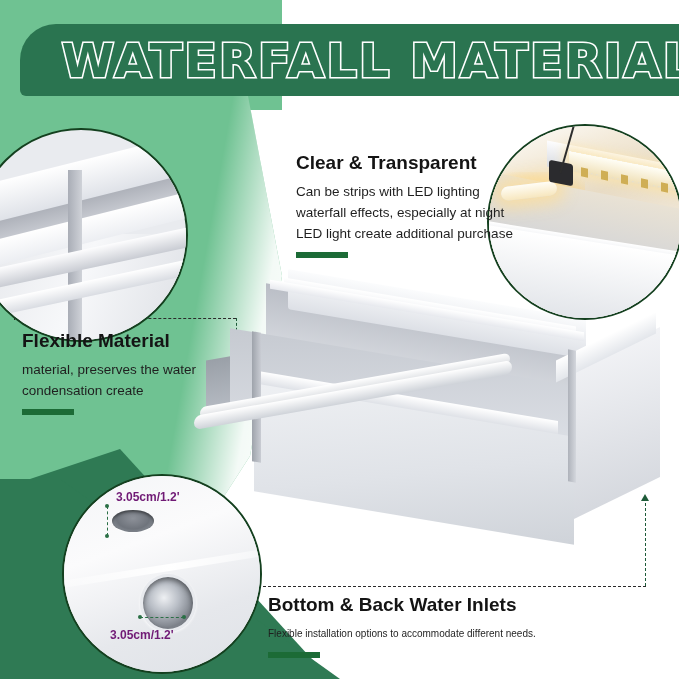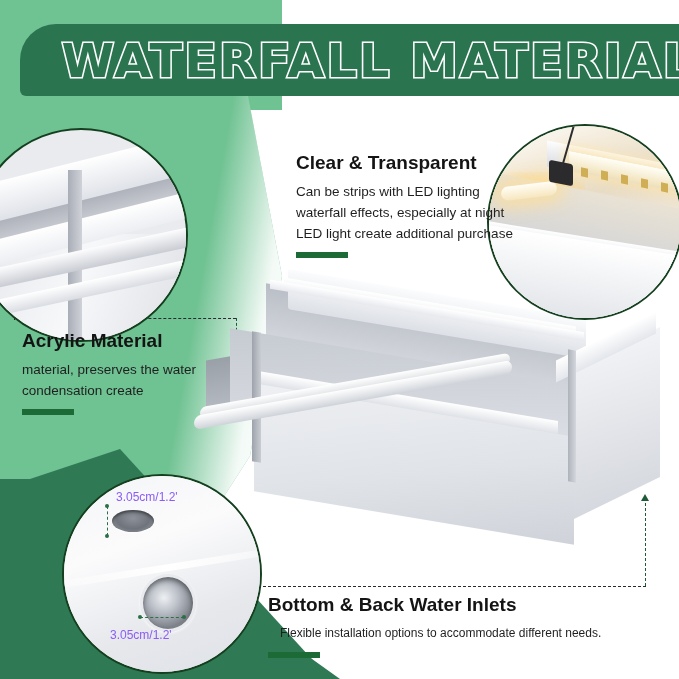--- a/index.html
+++ b/index.html
@@ -121,21 +121,21 @@
     box-shadow:inset 0 2px 3px rgba(0,0,0,.45), 0 1px 2px rgba(255,255,255,.8);}
   .hole-bottom{left:76px;top:98px;width:50px;height:52px;
     background:radial-gradient(circle at 42% 40%, #eef0f3 0%, #b9bec6 35%, #7d828a 70%, #a8adb5 100%);
     box-shadow:inset 0 3px 5px rgba(0,0,0,.4), 0 1px 3px rgba(255,255,255,.9);
     border:3px solid #e8eaee;}
 
   
   .meas-label{
     position:absolute;
     font-family:"Liberation Sans", sans-serif;
-    font-size:12px;font-weight:normal;color:#8b5cf6;white-space:nowrap;
+    font-size:12px;font-weight:bold;color:#701a75;white-space:nowrap;
   }
   .meas-top{left:116px;top:490px;}
   .meas-bottom{left:110px;top:628px;}
   .meas-line-v{
     position:absolute;left:107px;top:506px;width:0;height:30px;
     border-left:1.5px dashed #2a6f45;
   }
   .meas-line-h{
     position:absolute;left:140px;top:617px;width:44px;height:0;
     border-top:1.5px dashed #2a6f45;
@@ -198,21 +198,21 @@
   }
   .callout-line{
     font-family:"Liberation Sans", sans-serif;
     font-size:13.5px;color:#1f1f1f;line-height:21px;white-space:nowrap;
   }
   .green-bar{width:52px;height:6px;background:#1c6b36;margin-top:8px;}
 
   .callout-clear{left:296px;top:152px;}
   .callout-acrylic{left:22px;top:330px;}
   .callout-inlets{left:268px;top:594px;}
-  .callout-inlets .callout-line{font-size:12px;margin-left:12px;}
+  .callout-inlets .callout-line{font-size:10px;}
 </style>
 </head>
 <body>
 
 <div id="stage">
 
   <div class="bg-light-green-top"></div>
   <div class="bg-left-green"></div>
   <div class="bg-left-green-fade"></div>
   <div class="bg-dark-green-bottom"></div>
@@ -294,21 +294,21 @@
 
   <div class="callout callout-clear">
     <div class="callout-title">Clear &amp; Transparent</div>
     <div class="callout-line">Can be strips with LED lighting</div>
     <div class="callout-line">waterfall effects, especially at night</div>
     <div class="callout-line">LED light create additional purchase</div>
     <div class="green-bar"></div>
   </div>
 
   <div class="callout callout-acrylic">
-    <div class="callout-title">Acrylic Material</div>
+    <div class="callout-title">Flexible Material</div>
     <div class="callout-line">material, preserves the water</div>
     <div class="callout-line">condensation create</div>
     <div class="green-bar"></div>
   </div>
 
   <div class="callout callout-inlets">
     <div class="callout-title">Bottom &amp; Back Water Inlets</div>
     <div class="callout-line">Flexible installation options to accommodate different needs.</div>
     <div class="green-bar"></div>
   </div>

